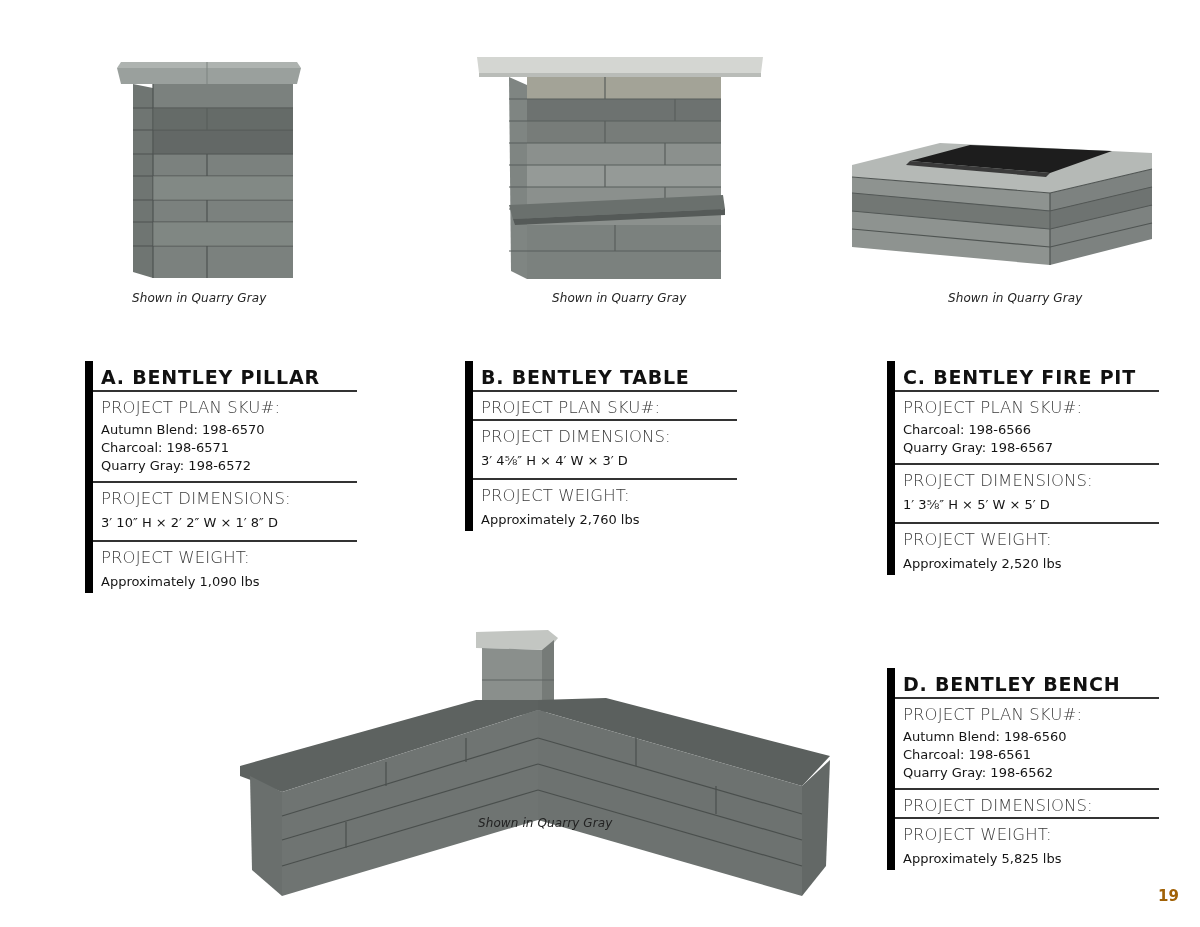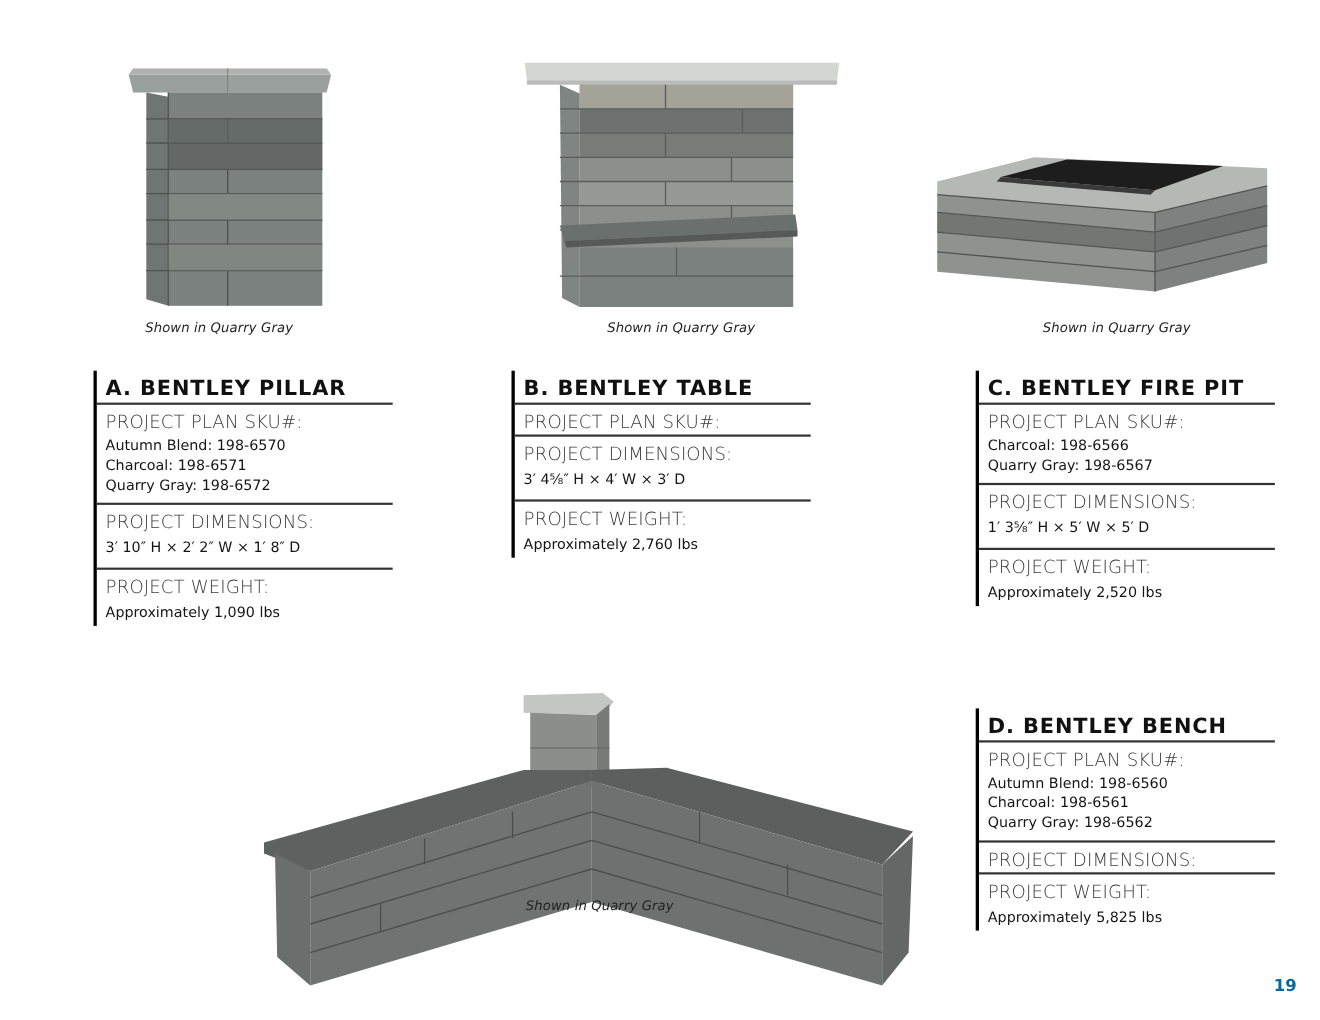--- a/index.html
+++ b/index.html
@@ -6,21 +6,21 @@
   html, body { width: 1200px; height: 927px; background: #ffffff; overflow: hidden; }
   body { position: relative; font-family: "Liberation Sans", "DejaVu Sans", sans-serif; color: #1a1a1a; }
 
   .product-image { position: absolute; }
   .product-image svg { display: block; }
   .caption {
     position: absolute; font-size: 12px; font-style: italic; color: #222;
     white-space: nowrap; font-family: "DejaVu Sans", sans-serif; letter-spacing: 0.1px;
   }
 
-  .spec-block { position: absolute; width: 272px; border-left: 3px solid #000000; }
+  .spec-block { position: absolute; width: 272px; border-left: 8px solid #000000; margin-top: 24px; }
   .spec-title {
     font-family: "DejaVu Sans", sans-serif; font-weight: bold; font-size: 19px;
     letter-spacing: 0.8px; padding: 2px 0 0 8px; height: 31px; line-height: 28px;
     border-bottom: 2px solid #333; color: #111;
   }
   .spec-section { border-bottom: 2px solid #333; padding-left: 8px; }
   .spec-section.last { border-bottom: none; }
   .spec-label {
     font-family: "DejaVu Sans", sans-serif; font-weight: 300; font-size: 16.5px;
     color: #3a3a3a; letter-spacing: 0.1px; line-height: 22px; padding-top: 5px;
@@ -29,21 +29,21 @@
   .spec-value {
     font-family: "DejaVu Sans", sans-serif; font-size: 13px; color: #151515;
     line-height: 18px;
   }
   .sku-list { padding-top: 2px; padding-bottom: 6px; }
   .dim-value { padding-top: 4px; padding-bottom: 8px; }
   .weight-value { padding-top: 4px; padding-bottom: 2px; }
 
   .page-number {
     position: absolute; left: 1158px; top: 887px; font-family: "DejaVu Sans", sans-serif;
-    font-weight: bold; font-size: 15px; color: #0369a1;
+    font-weight: bold; font-size: 15px; color: #a16207;
   }
 </style>
 </head>
 <body>
 
 <div class="product-image" style="left:115px; top:62px;">
   <svg width="190" height="222" viewBox="0 0 190 222">
 
     <polygon points="2,6 186,6 182,22 6,22" fill="#9aa09d"></polygon>
     <polygon points="6,0 182,0 186,6 2,6" fill="#aeb3b0"></polygon>

